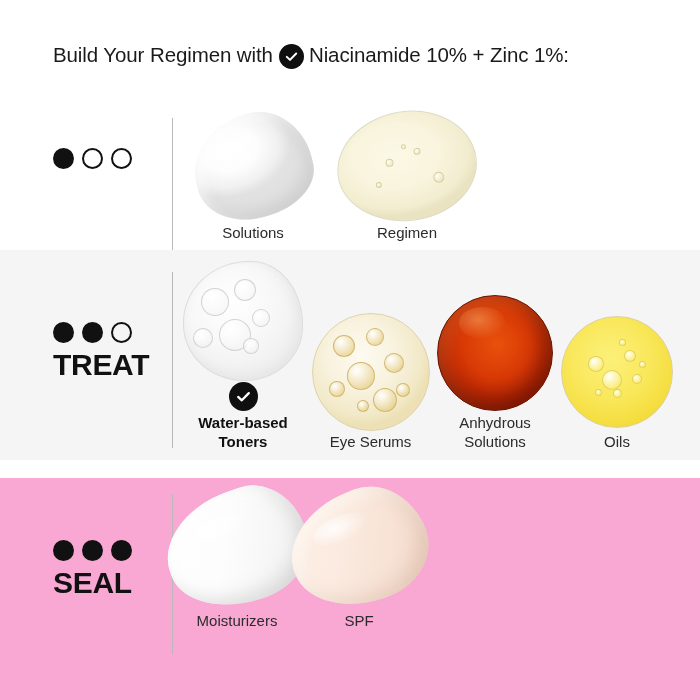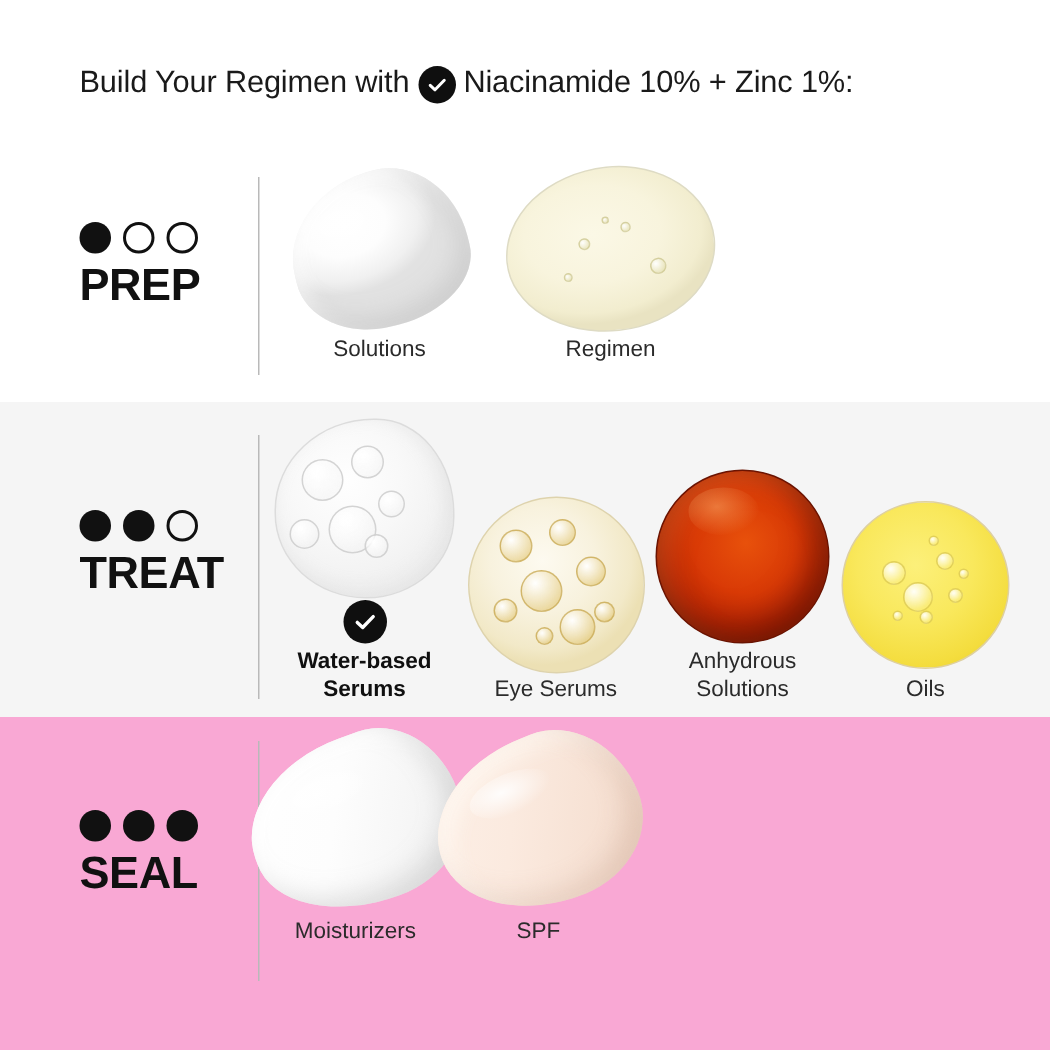--- a/index.html
+++ b/index.html
@@ -59,21 +59,21 @@
   .check-badge svg { display: block; }
 
   
   .row {
     position: absolute;
     left: 0;
     width: 700px;
     box-sizing: border-box;
   }
   .row.prep  { top: 100px; height: 168px; background: #ffffff; }
-  .row.treat { top: 268px; height: 210px; background: #f5f5f5; }
+  .row.treat { top: 250px; height: 210px; background: #f5f5f5; }
   .row.seal  { top: 478px; height: 222px; background: #f9a8d4; }
 
   
   .stage {
     position: absolute;
     left: 53px;
     width: 112px;
   }
   .row.prep  .stage { top: 48px; }
   .row.treat .stage { top: 72px; }
@@ -309,21 +309,20 @@
 </div>
 
 <div class="row prep">
 
   <div class="stage">
     <div class="dots">
       <span class="dot filled"></span>
       <span class="dot hollow"></span>
       <span class="dot hollow"></span>
     </div>
-    <div class="stage-name">PREP</div>
   </div>
 
   <div class="divider"></div>
 
   <div class="swatches" style="gap:4px;">
 
     <div class="product" style="width:150px;">
       <div class="badge-holder empty"></div>
       <div class="swatch-wrap" style="height:116px;">
         <div class="swatch sw-cleanser"></div>
@@ -375,21 +374,21 @@
         </div>
       </div>
       <div class="badge-holder">
         <span class="check-badge label-badge">
           <svg width="17" height="17" viewBox="0 0 24 24" aria-hidden="true">
             <path d="M4.5 12.6 L9.6 17.4 L19.5 7.2" fill="none" stroke="#ffffff" stroke-width="3.2" stroke-linecap="round" stroke-linejoin="round"></path>
           </svg>
         </span>
       </div>
       <div class="product-label bold">Water-based
-Serums</div>
+Toners</div>
     </div>
 
     <div class="product" style="width:125px;">
       <div class="swatch-wrap" style="height:122px;">
         <div class="swatch sw-eye">
           <span class="ybub" style="left:18%; top:18%; width:20px; height:20px;"></span>
           <span class="ybub" style="left:46%; top:12%; width:16px; height:16px;"></span>
           <span class="ybub" style="left:30%; top:42%; width:26px; height:26px;"></span>
           <span class="ybub" style="left:62%; top:34%; width:18px; height:18px;"></span>
           <span class="ybub" style="left:14%; top:58%; width:14px; height:14px;"></span>

